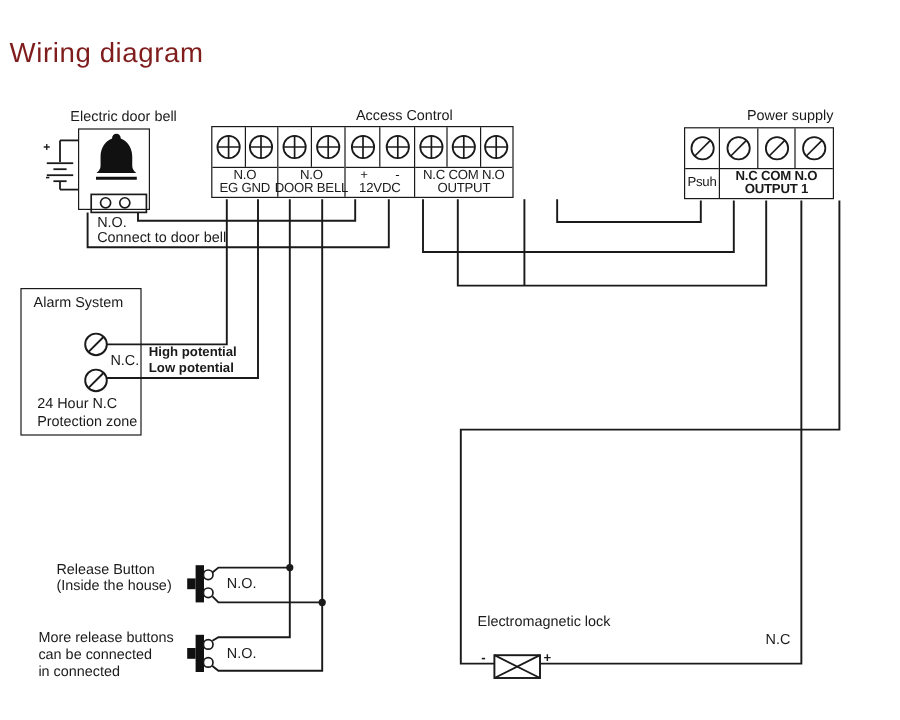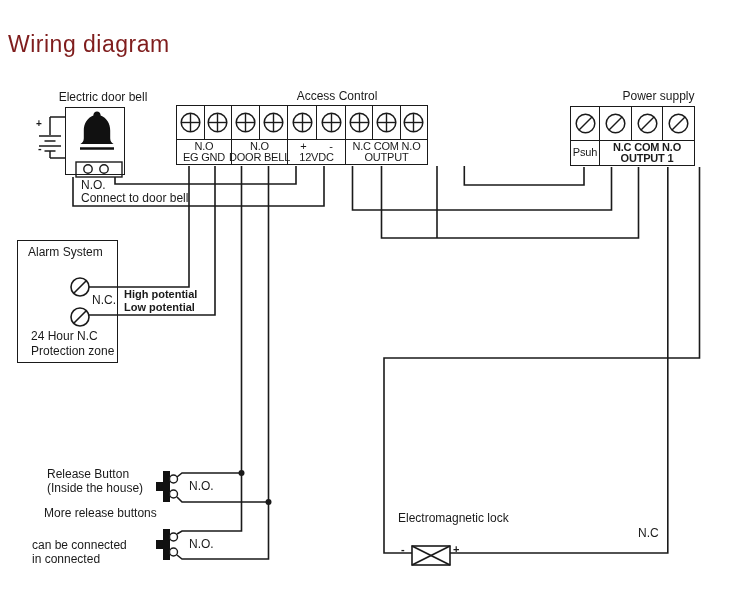--- a/index.html
+++ b/index.html
@@ -241,21 +241,21 @@
   <div class="abs lbl12" style="left:28px;top:246px;">Alarm System</div>
   <div class="abs lbl12" style="left:92px;top:294px;">N.C.</div>
   <div class="abs lbl12" style="left:31px;top:330px;">24 Hour N.C</div>
   <div class="abs lbl12" style="left:31px;top:345px;">Protection zone</div>
   <div class="abs potential" style="left:124px;top:288px;">High potential</div>
   <div class="abs potential" style="left:124px;top:301px;">Low potential</div>
 
   <div class="abs lbl12" style="left:47px;top:468px;">Release Button</div>
   <div class="abs lbl12" style="left:47px;top:482px;">(Inside the house)</div>
   <div class="abs lbl12" style="left:189px;top:480px;">N.O.</div>
-  <div class="abs lbl12" style="left:32px;top:507px;margin-left:12px;">More release buttons</div>
+  <div class="abs lbl12" style="left:32px;top:525px;">More release buttons</div>
   <div class="abs lbl12" style="left:32px;top:539px;">can be connected</div>
   <div class="abs lbl12" style="left:32px;top:553px;">in connected</div>
   <div class="abs lbl12" style="left:189px;top:538px;">N.O.</div>
 
   <div class="abs lbl12" style="left:398px;top:512px;">Electromagnetic lock</div>
   <div class="abs lbl11" style="left:401px;top:543px;font-weight:bold;">-</div>
   <div class="abs lbl11" style="left:453px;top:543px;font-weight:bold;">+</div>
   <div class="abs lbl12" style="left:638px;top:527px;">N.C</div>
 
 </div>

